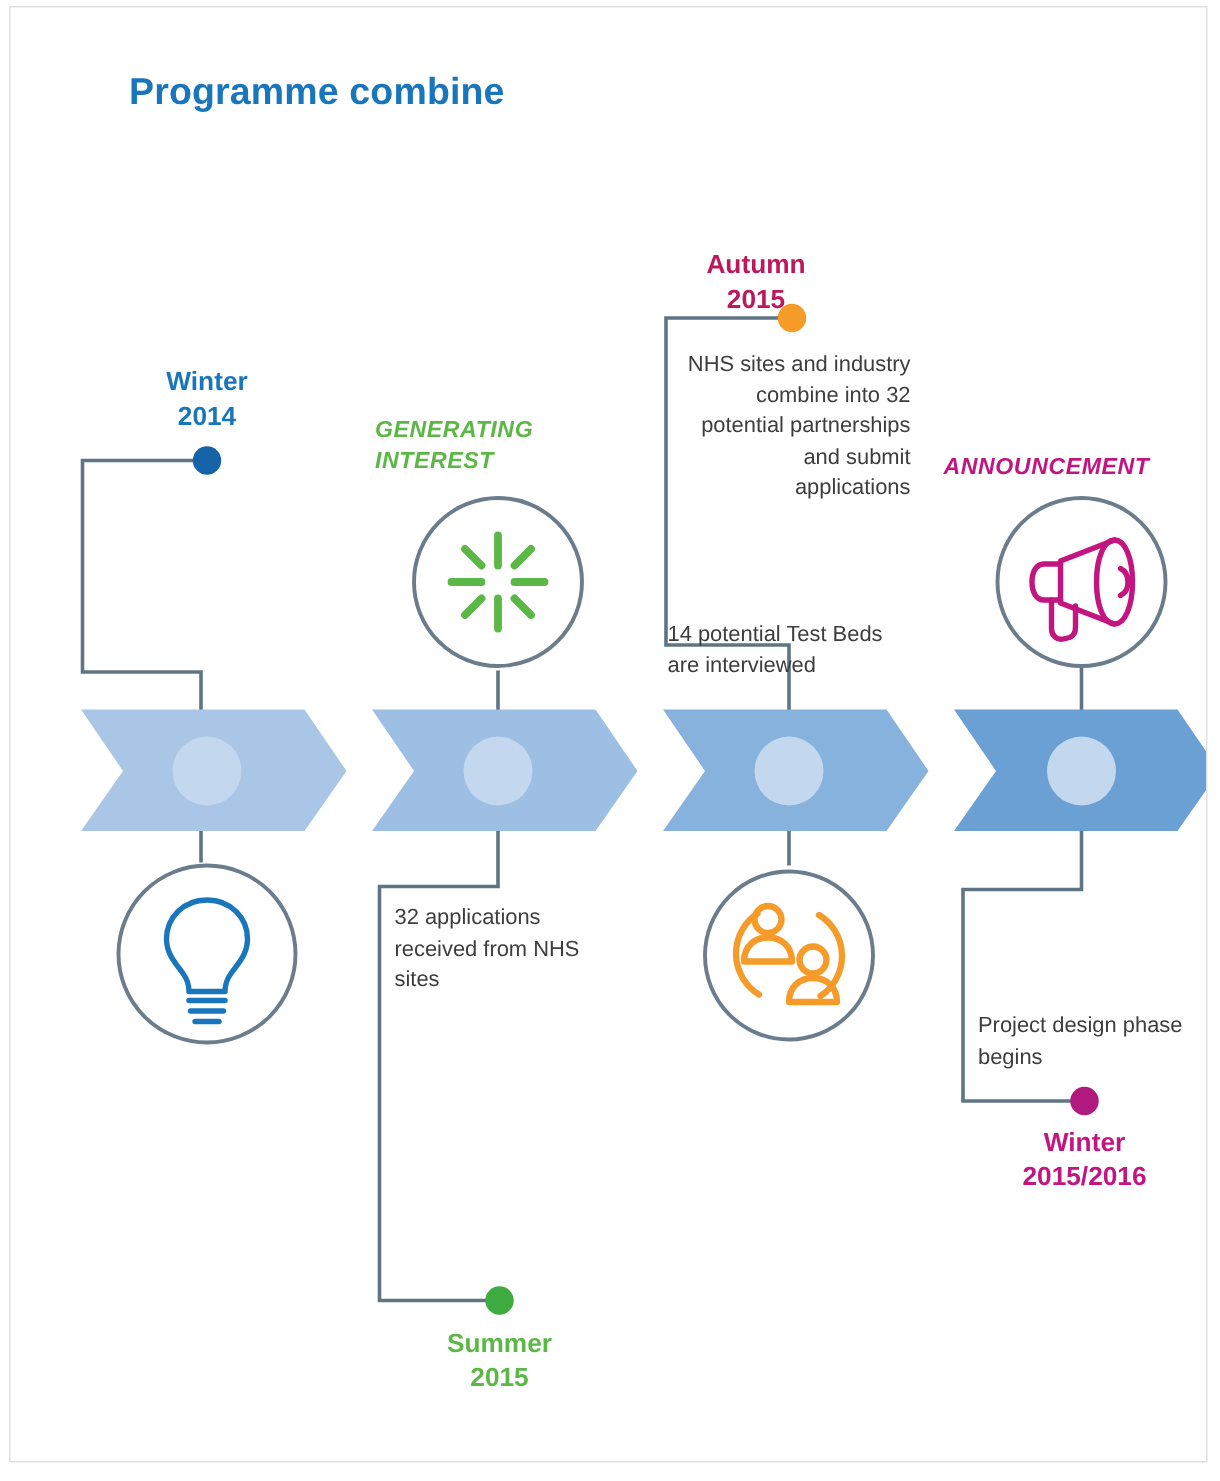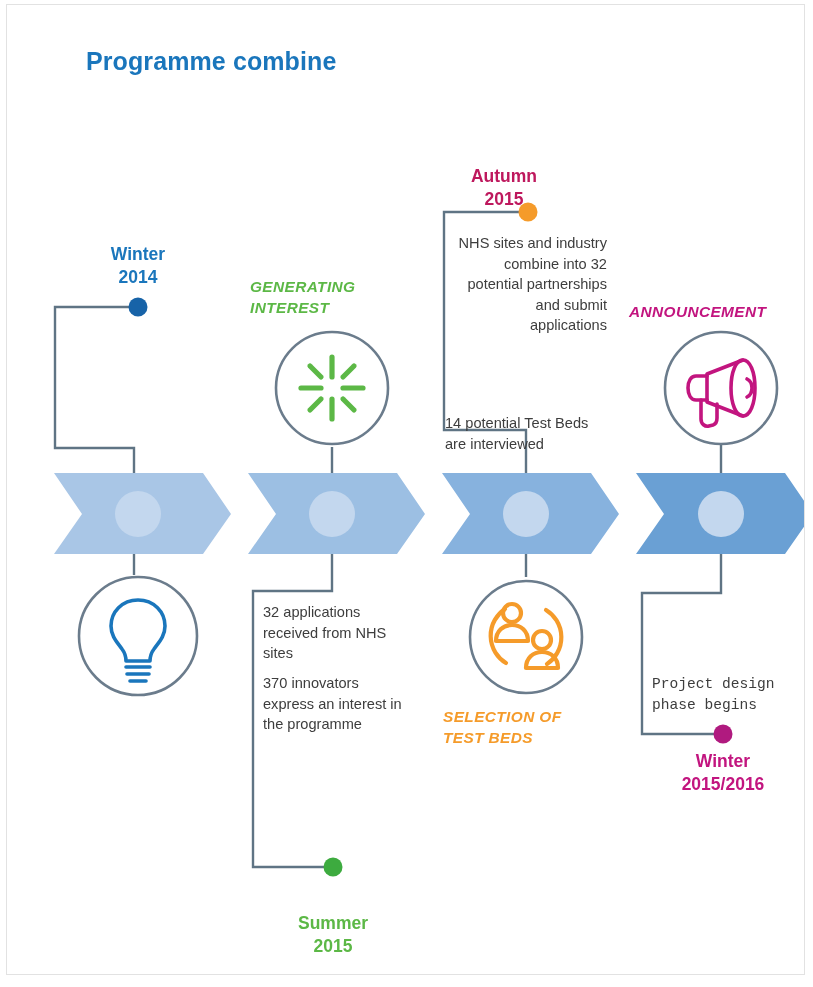--- a/index.html
+++ b/index.html
@@ -163,40 +163,34 @@
   </svg>
 
   <div class="season" style="left:61px; top:238px; width:140px; color:#1a76bc;">Winter
 2014</div>
 
   <div class="stage" style="left:243px; top:271px; width:166px; color:#5cb846;">GENERATING
 INTEREST</div>
   <div class="para" style="left:256px; top:597px; width:150px;">32 applications
 received from
 NHS sites</div>
-  <div class="para" style="left:256px; top:668px; width:150px;">370 innovators
-express an
-interest in the
-programme</div>
-  <div class="season" style="left:255px; top:879px; width:142px; color:#5cb846;margin-top:28px;">Summer
+  <div class="season" style="left:255px; top:879px; width:142px; color:#5cb846;">Summer
 2015</div>
 
   <div class="season" style="left:426px; top:144px; width:142px; color:#be185d;margin-top:16px;">Autumn
 2015</div>
   <div class="para" style="left:450px; top:228px; width:150px;text-align:right;">NHS sites and
 industry combine
 into 32 potential
 partnerships
 and submit
 applications</div>
   <div class="para" style="left:438px; top:360px; width:150px;margin-top:48px;">14 potential
 Test Beds are
 interviewed</div>
-  <div class="stage" style="left:436px; top:701px; width:166px; color:#f59b2a;">SELECTION OF
-TEST BEDS</div>
 
   <div class="stage" style="left:622px; top:296px; width:186px; color:#c2157f;">ANNOUNCEMENT</div>
-  <div class="para" style="left:645px; top:669px; width:150px;font-family:Liberation Mono, monospace;">Project design
+  <div class="para" style="left:645px; top:669px; width:150px;">Project design
 phase begins</div>
   <div class="season" style="left:645px; top:745px; width:142px; color:#c2157f;">Winter
 2015/2016</div>
 
 </div>
 
 </body></html>

